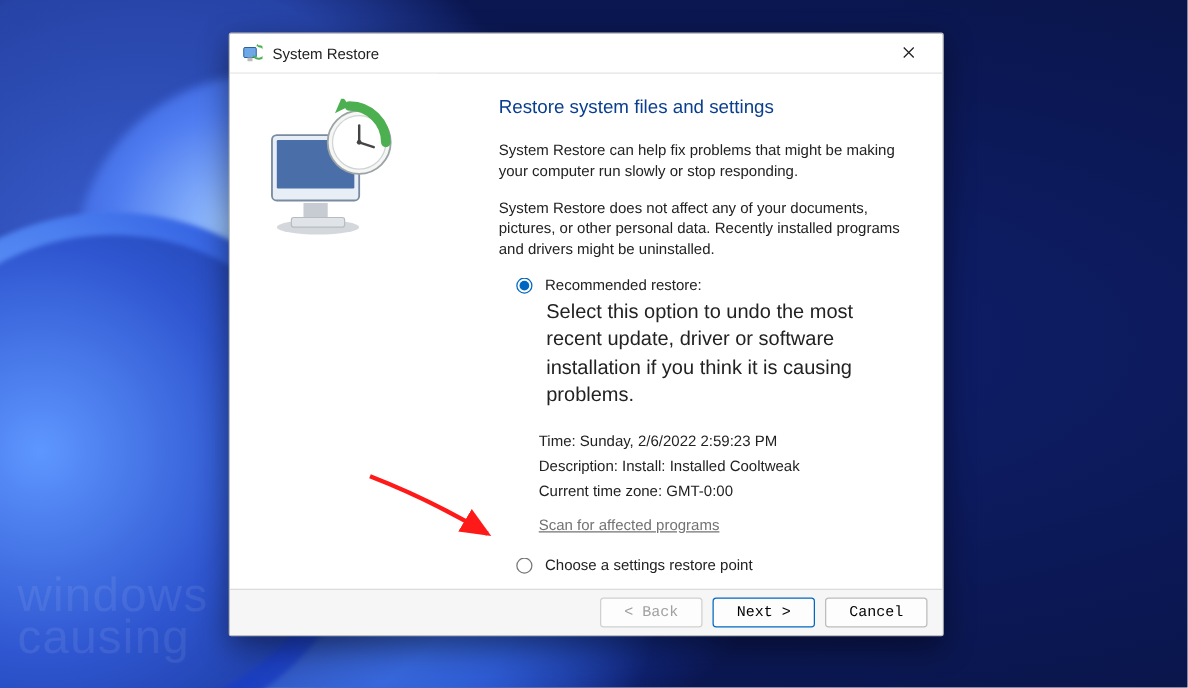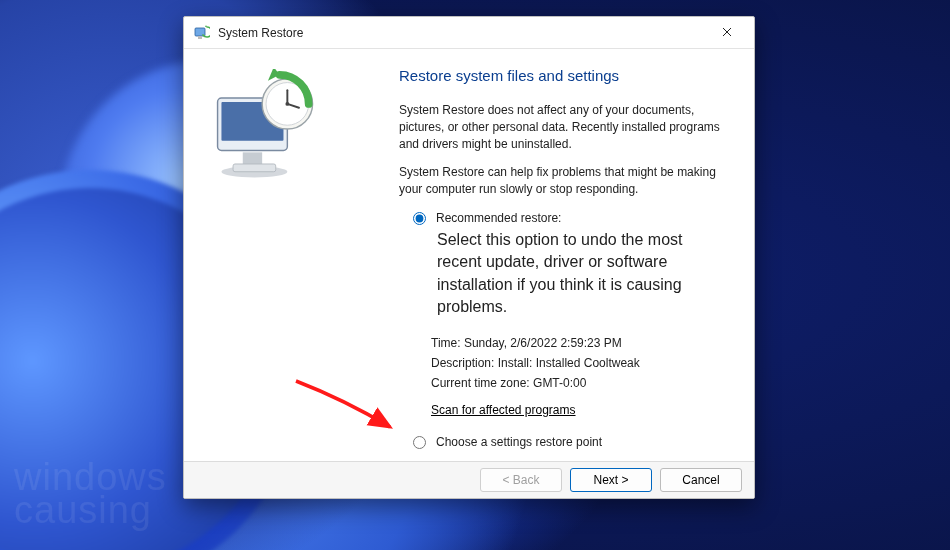--- a/index.html
+++ b/index.html
@@ -38,21 +38,21 @@
   .watermark {
     position:absolute; left:14px; bottom:24px;
     font-size:38px; line-height:0.85; font-weight:300; color:rgba(255,255,255,0.08);
     letter-spacing:1px; user-select:none;
   }
   .watermark b{font-weight:400;}
 
   
   .dialog {
     position:absolute;
-    left:183px; top:16px;
+    left:183px; top:26px;
     width:570px; height:481px;
     background:#fff;
     border:1px solid #bfbfbf;
     border-radius:2px;
     box-shadow:0 8px 24px rgba(0,0,0,0.45);
     display:flex; flex-direction:column;
   }
   .titlebar {
     height:32px; display:flex; align-items:center;
     padding:0 4px 0 10px;
@@ -88,40 +88,40 @@
     margin:0 0 18px 0;
   }
   .para{ margin:0 0 12px 0; line-height:1.4; font-size:12px; color:#222;}
 
   .radio-row{ display:flex; align-items:flex-end; margin:10px 0 2px 14px; cursor:pointer;}
   .radio-row input{ margin:2px 10px 0 0; accent-color:#0067c0;}
   .radio-label{ font-size:12px;}
   .radio-row.alt{ margin-top:14px; margin-left:14px;}
   .sub-desc{ margin:4px 0 14px 38px; font-size:16px; line-height:1.4;}
   .details{ margin-left:32px; font-size:12px; line-height:1.7;}
-  .details a{ color:#000000; text-decoration:underline; cursor:pointer;}
+  .details a{ color:#737373; text-decoration:underline; cursor:pointer;}
 
   
   .arrow {
     position:absolute;
     left:290px; top:375px;
     width:120px; height:70px;
     pointer-events:none;
   }
 
   
   .footer {
     height:48px; border-top:1px solid #dcdcdc;
     display:flex; align-items:center; justify-content:flex-end;
     gap:8px; padding-right:12px;
     background:#f6f6f6;
   }
   .btn {
     min-width:82px; height:24px;
-    font-size:12px; font-family:Liberation Sans, sans-serif;
+    font-size:12px; font-family:Liberation Mono, monospace;
     border:1px solid #bcbcbc; background:#fdfdfd;
     border-radius:3px; cursor:pointer;
   }
   .btn.primary{ border:1.5px solid #0067c0; }
   .btn.disabled{ color:#a0a0a0; border-color:#d0d0d0; cursor:default;}
 </style>
 </head>
 <body>
 
 <div class="wallpaper">
@@ -169,22 +169,22 @@
         <circle cx="86" cy="36" r="2" fill="#444"></circle>
 
         <path d="M78 6 a30 30 0 0 1 30 30" fill="none" stroke="#4caf50" stroke-width="8" stroke-linecap="round"></path>
         <path d="M78 6 l-12 6 l6 -14 z" fill="#4caf50"></path>
       </svg>
     </div>
 
     <div class="content">
       <h1 class="heading">Restore system files and settings</h1>
 
+      <p class="para">System Restore can help fix problems that might be making your computer run slowly or stop responding.</p>
       <p class="para">System Restore does not affect any of your documents, pictures, or other personal data. Recently installed programs and drivers might be uninstalled.</p>
-      <p class="para">System Restore can help fix problems that might be making your computer run slowly or stop responding.</p>
 
       <label class="radio-row">
         <input type="radio" name="opt" checked="" style="">
         <span class="radio-label">Recommended restore:</span>
       </label>
       <div class="sub-desc">Select this option to undo the most recent update, driver or software installation if you think it is causing problems.</div>
 
       <div class="details">
         <div>Time: Sunday, 2/6/2022 2:59:23 PM</div>
         <div>Description: Install: Installed Cooltweak</div>

